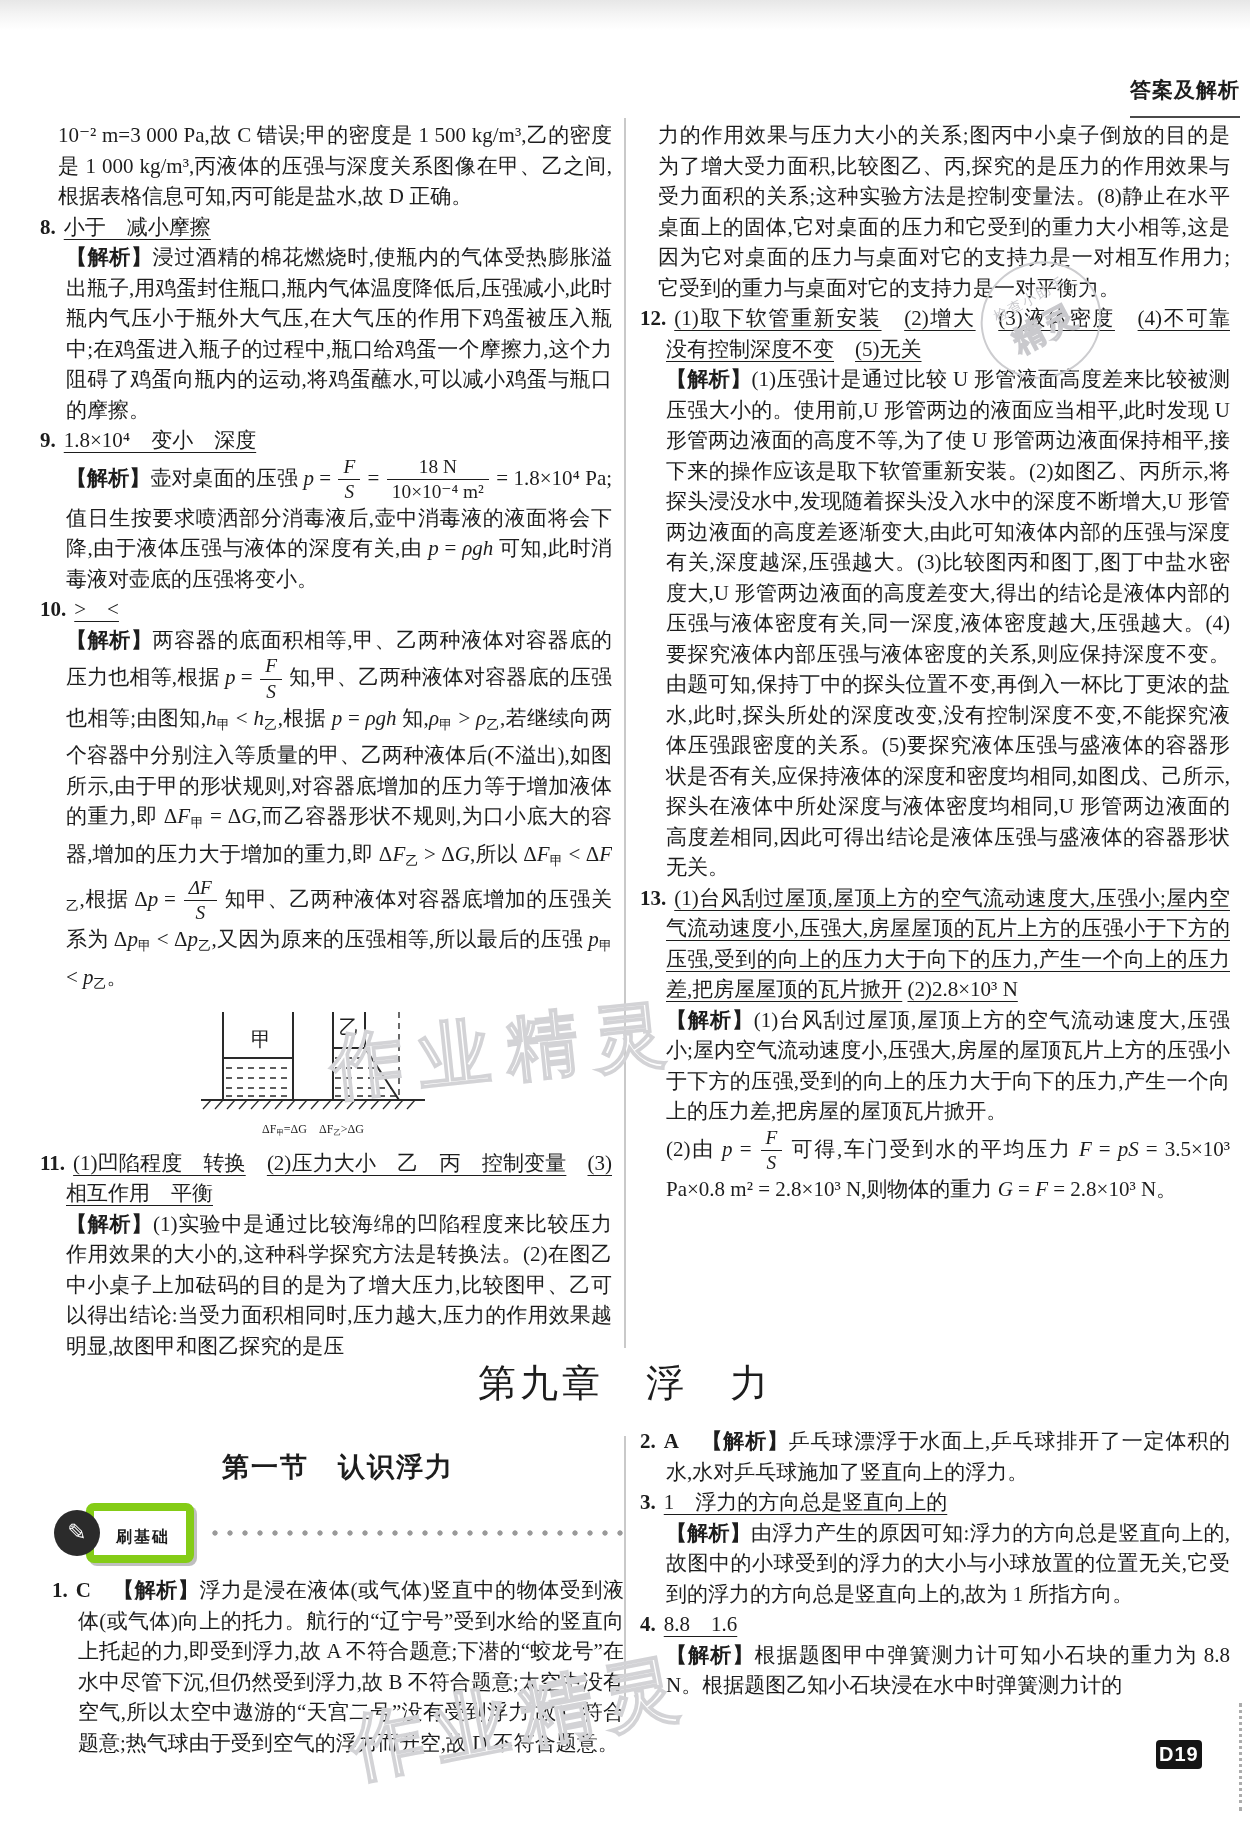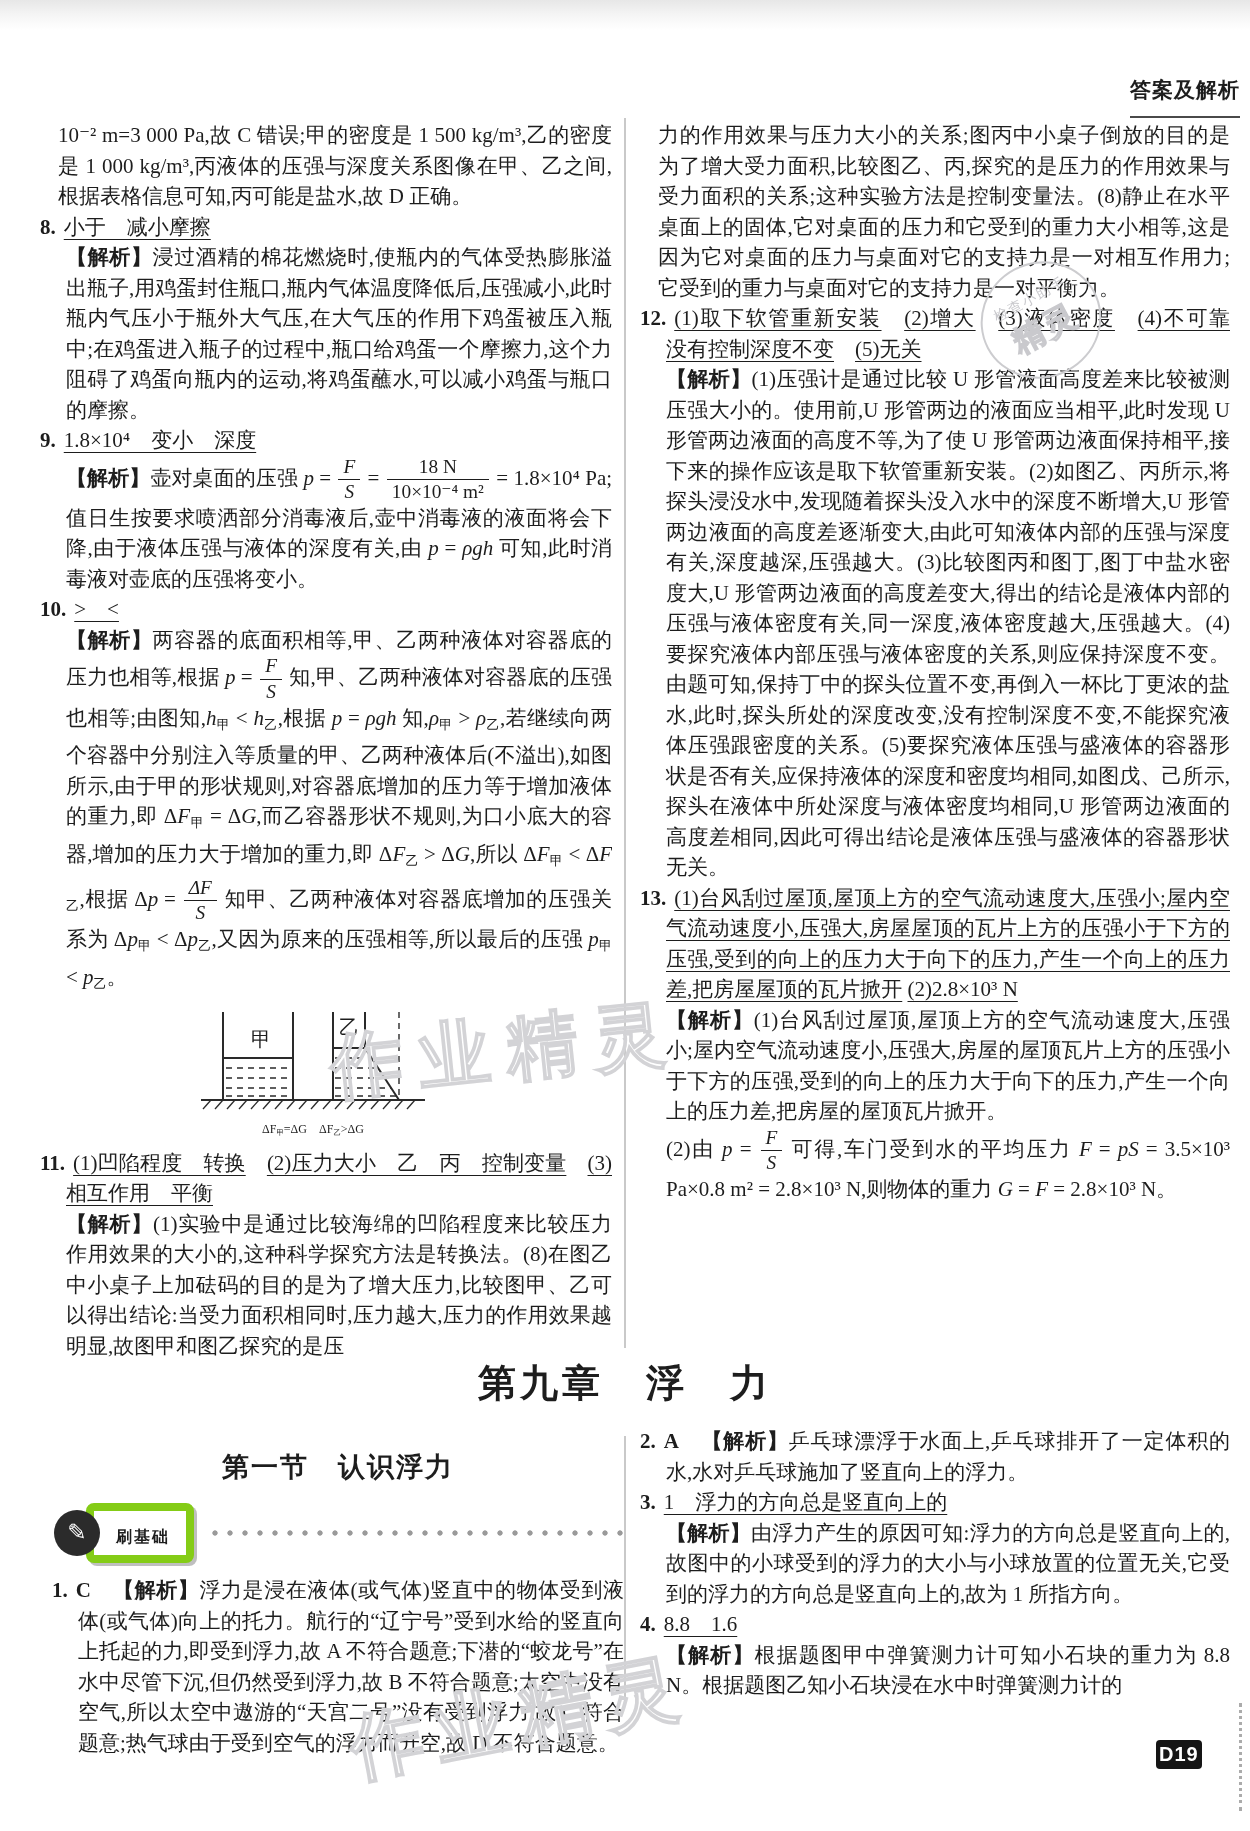--- a/index.html
+++ b/index.html
@@ -28,21 +28,21 @@
   .frac .num{display:block;padding:0 5px 1px 5px;border-bottom:1.4px solid #1d1d1d;}
   .frac .den{display:block;padding:1px 5px 0 5px;}
   .frac.it{font-style:italic;}
   .fig{margin:8px 0 2px 148px;width:250px;text-align:center;}
   .fig svg{display:block;margin:0 auto;}
   .figcap{font-size:12px;line-height:26px;margin-top:0;}
   .divider{position:absolute;width:1.5px;background:#c9c9c9;left:624px;z-index:1;}
   .div-a{top:118px;height:1230px;}
   .div-b{top:1436px;height:268px;}
   .chapter{position:absolute;left:0;top:1358px;width:1250px;text-align:center;z-index:2;
-        font-family:"Liberation Sans","DejaVu Sans",sans-serif;font-weight:bold;font-size:38px;letter-spacing:4px;}
+        font-family:"Liberation Sans","DejaVu Sans",sans-serif;font-weight:normal;font-size:38px;letter-spacing:4px;}
   .sec-heading{text-align:center;font-family:"Liberation Sans","DejaVu Sans",sans-serif;
         font-weight:bold;font-size:27px;margin:12px 0 0 0;letter-spacing:2px;}
   .badge-row{display:flex;align-items:center;margin:20px 0 12px 2px;}
   .badge-icon{width:46px;height:46px;border-radius:50%;background:#2b2b2b;color:#ffffff;
         display:flex;align-items:center;justify-content:center;font-size:23px;flex:0 0 auto;z-index:2;}
   .badge-box{border:8px solid #84cc16;border-radius:8px;background:#ffffff;margin-left:-14px;
         padding:11px 16px 3px 22px;font-weight:bold;font-size:16px;letter-spacing:2px;
         font-family:"Liberation Sans","DejaVu Sans",sans-serif;box-shadow:3px 3px 0 rgba(0,0,0,0.25);}
   .dotline{flex:1;height:10px;margin-left:16px;
         background-image:radial-gradient(circle at 5px 5px,#9a9a9a 2.3px,transparent 3px);
@@ -129,21 +129,21 @@
           <line x1="186" y1="92" x2="178" y2="101"></line>
             <line x1="198" y1="92" x2="190" y2="101"></line>
           <line x1="210" y1="92" x2="202" y2="101"></line>
             <line x1="222" y1="92" x2="214" y2="101"></line>
         </g>
       </svg>
       <div class="figcap"><span>ΔF</span><span class="rs">甲</span><span>=ΔG</span><span>　</span><span>ΔF</span><span class="rs">乙</span><span>&gt;ΔG</span></div>
     </div>
 
     <p class="para item"><span class="rn">11.</span><span class="ru">(1)凹陷程度　转换</span><span>　</span><span class="ru">(2)压力大小　乙　丙　控制变量</span><span>　</span><span class="ru">(3)相互作用　平衡</span></p>
-    <p class="para body"><span class="rb">【解析】</span><span>(1)实验中是通过比较海绵的凹陷程度来比较压力作用效果的大小的,这种科学探究方法是转换法。(8)在图乙中小桌子上加砝码的目的是为了增大压力,比较图甲、乙可以得出结论:当受力面积相同时,压力越大,压力的作用效果越明显,故图甲和图乙探究的是压</span></p>
+    <p class="para body"><span class="rb">【解析】</span><span>(1)实验中是通过比较海绵的凹陷程度来比较压力作用效果的大小的,这种科学探究方法是转换法。(2)在图乙中小桌子上加砝码的目的是为了增大压力,比较图甲、乙可以得出结论:当受力面积相同时,压力越大,压力的作用效果越明显,故图甲和图乙探究的是压</span></p>
   </div>
 
   <div class="col col-right-top">
     <p class="para cont"><span>力的作用效果与压力大小的关系;图丙中小桌子倒放的目的是为了增大受力面积,比较图乙、丙,探究的是压力的作用效果与受力面积的关系;这种实验方法是控制变量法。(8)静止在水平桌面上的固体,它对桌面的压力和它受到的重力大小相等,这是因为它对桌面的压力与桌面对它的支持力是一对相互作用力;它受到的重力与桌面对它的支持力是一对平衡力。</span></p>
     <p class="para item"><span class="rn">12.</span><span class="ru">(1)取下软管重新安装</span><span>　</span><span class="ru">(2)增大</span><span>　</span><span class="ru">(3)液体密度</span><span>　</span><span class="ru">(4)不可靠　没有控制深度不变</span><span>　</span><span class="ru">(5)无关</span></p>
     <p class="para body"><span class="rb">【解析】</span><span>(1)压强计是通过比较 U 形管液面高度差来比较被测压强大小的。使用前,U 形管两边的液面应当相平,此时发现 U 形管两边液面的高度不等,为了使 U 形管两边液面保持相平,接下来的操作应该是取下软管重新安装。(2)如图乙、丙所示,将探头浸没水中,发现随着探头没入水中的深度不断增大,U 形管两边液面的高度差逐渐变大,由此可知液体内部的压强与深度有关,深度越深,压强越大。(3)比较图丙和图丁,图丁中盐水密度大,U 形管两边液面的高度差变大,得出的结论是液体内部的压强与液体密度有关,同一深度,液体密度越大,压强越大。(4)要探究液体内部压强与液体密度的关系,则应保持深度不变。由题可知,保持丁中的探头位置不变,再倒入一杯比丁更浓的盐水,此时,探头所处的深度改变,没有控制深度不变,不能探究液体压强跟密度的关系。(5)要探究液体压强与盛液体的容器形状是否有关,应保持液体的深度和密度均相同,如图戊、己所示,探头在液体中所处深度与液体密度均相同,U 形管两边液面的高度差相同,因此可得出结论是液体压强与盛液体的容器形状无关。</span></p>
     <p class="para item"><span class="rn">13.</span><span class="ru">(1)台风刮过屋顶,屋顶上方的空气流动速度大,压强小;屋内空气流动速度小,压强大,房屋屋顶的瓦片上方的压强小于下方的压强,受到的向上的压力大于向下的压力,产生一个向上的压力差,把房屋屋顶的瓦片掀开</span><span> </span><span class="ru">(2)2.8×10³ N</span></p>
     <p class="para body"><span class="rb">【解析】</span><span>(1)台风刮过屋顶,屋顶上方的空气流动速度大,压强小;屋内空气流动速度小,压强大,房屋的屋顶瓦片上方的压强小于下方的压强,受到的向上的压力大于向下的压力,产生一个向上的压力差,把房屋的屋顶瓦片掀开。</span></p>
     <p class="para body"><span>(2)由 </span><span class="ri">p</span><span> = </span><span class="frac it"><span class="num">F</span><span class="den">S</span></span><span> 可得,车门受到水的平均压力 </span><span class="ri">F</span><span> = </span><span class="ri">pS</span><span> = 3.5×10³ Pa×0.8 m² = 2.8×10³ N,则物体的重力 </span><span class="ri">G</span><span> = </span><span class="ri">F</span><span> = 2.8×10³ N。</span></p>
   </div>

